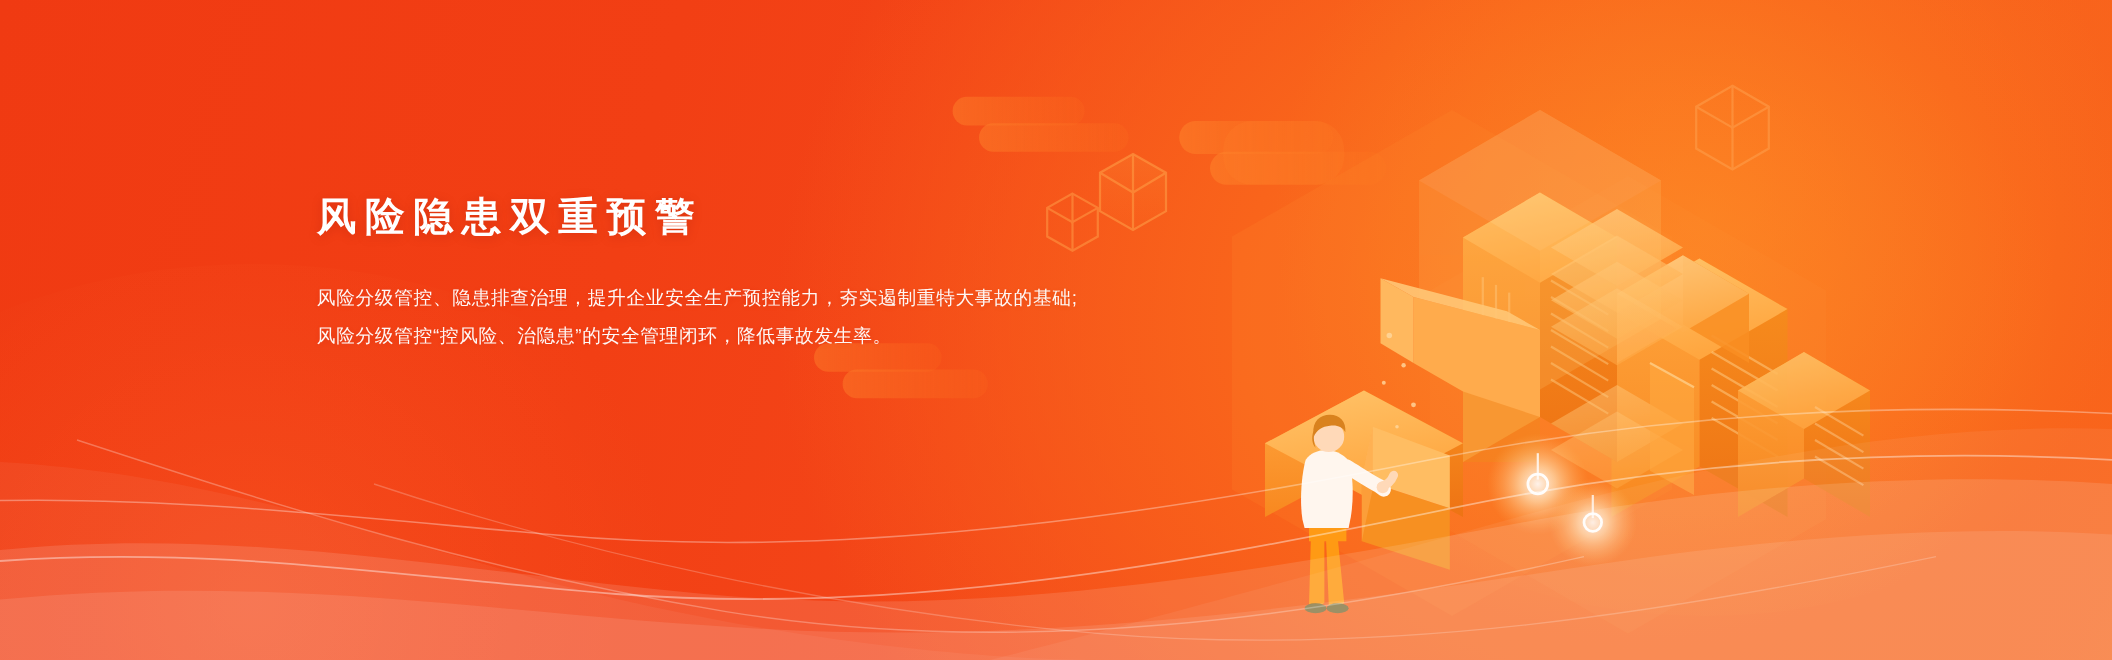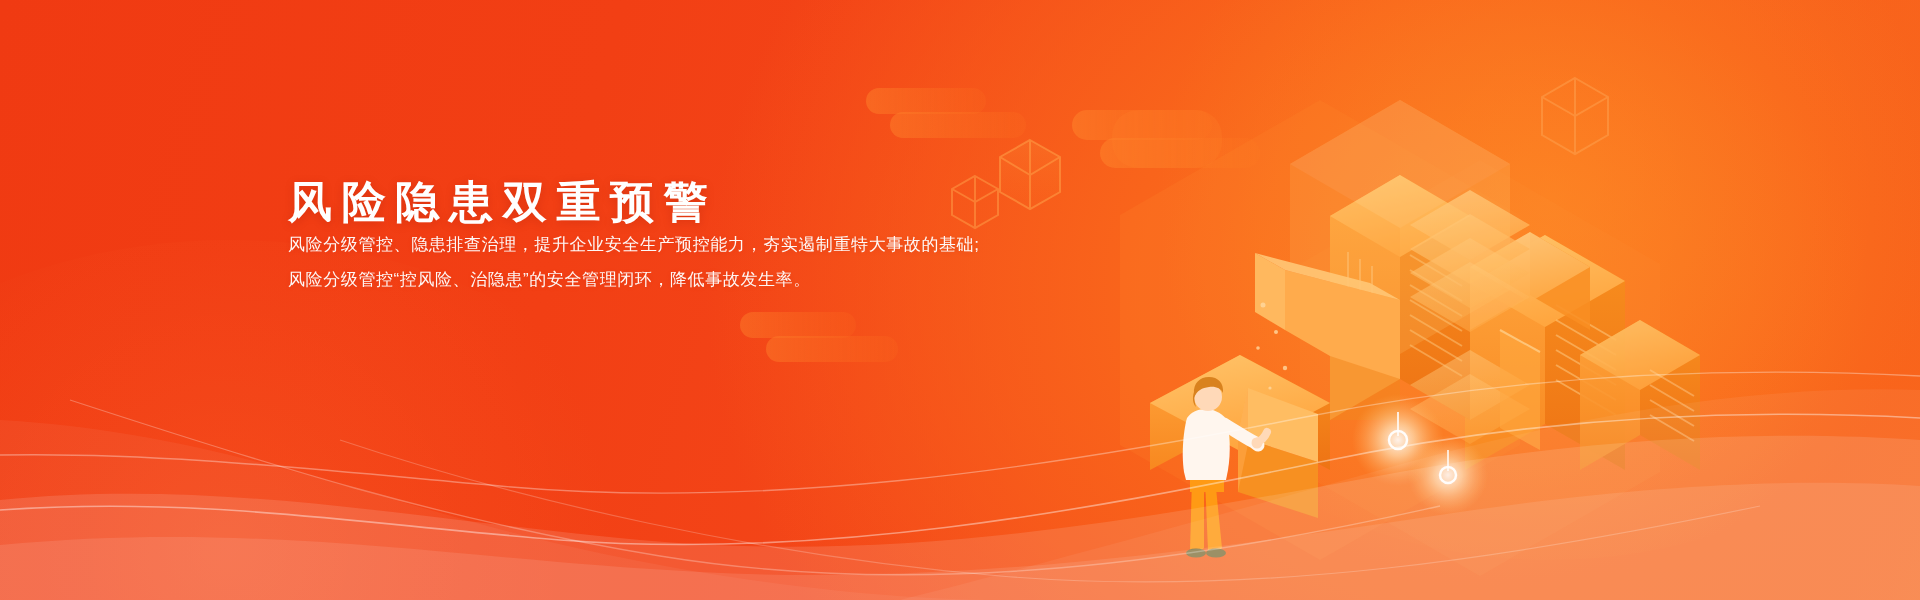--- a/index.html
+++ b/index.html
@@ -35,29 +35,30 @@
   
   .layer { position:absolute; inset:0; width:1920px; height:600px; pointer-events:none; }
 
   
   .copy {
     position:absolute;
     left:288px; top:176px;
     width:720px;
   }
   .title {
-    font-size:44px;
+    font-size:36px;
     font-weight:700;
     color:#ffffff;
     letter-spacing:.22em;
     line-height:1.18;
     text-shadow:0 2px 10px rgba(140,20,0,.22);
     white-space:nowrap;
   }
   .subtitle {
+    margin-top:36px;
     font-size:17px;
     font-weight:400;
     color:#ffffff;
     line-height:2.05;
     letter-spacing:.035em;
     opacity:.96;
     text-shadow:0 1px 6px rgba(150,30,0,.18);
   }
   .subtitle-line { display:block; white-space:nowrap; }
 </style>

